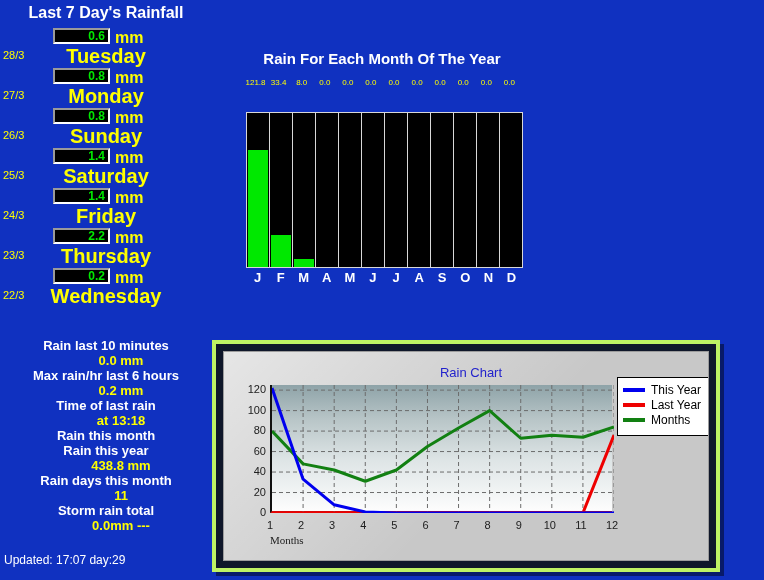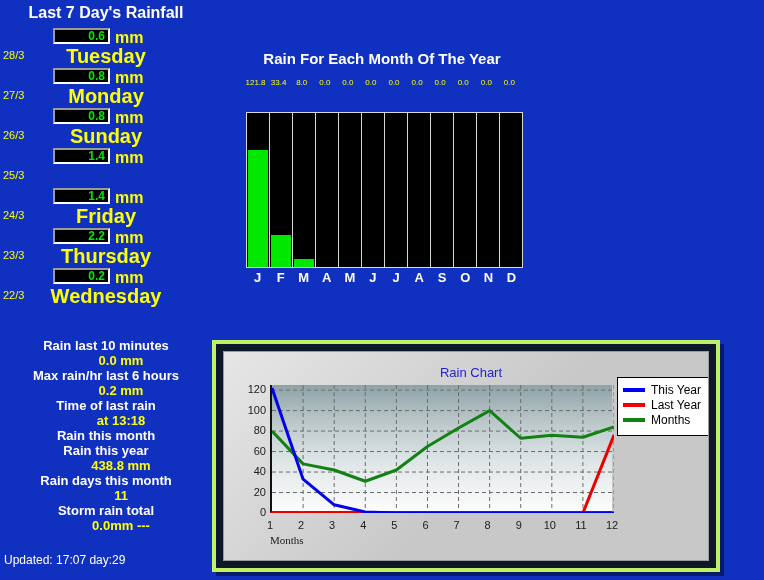--- a/index.html
+++ b/index.html
@@ -195,20 +195,21 @@
         </div>
         <div class="day-row" style="top: 108px;">
           <div class="val-box">0.8</div>
           <div class="val-unit">mm</div>
           <div class="day-name">Sunday</div>
           <div class="day-date">26/3</div>
         </div>
         <div class="day-row" style="top: 148px;">
           <div class="val-box">1.4</div>
           <div class="val-unit">mm</div>
+          <div class="day-name">Saturday</div>
           <div class="day-date">25/3</div>
         </div>
         <div class="day-row" style="top: 188px;">
           <div class="val-box">1.4</div>
           <div class="val-unit">mm</div>
           <div class="day-name">Friday</div>
           <div class="day-date">24/3</div>
         </div>
         <div class="day-row" style="top: 228px;">
           <div class="val-box">2.2</div>

